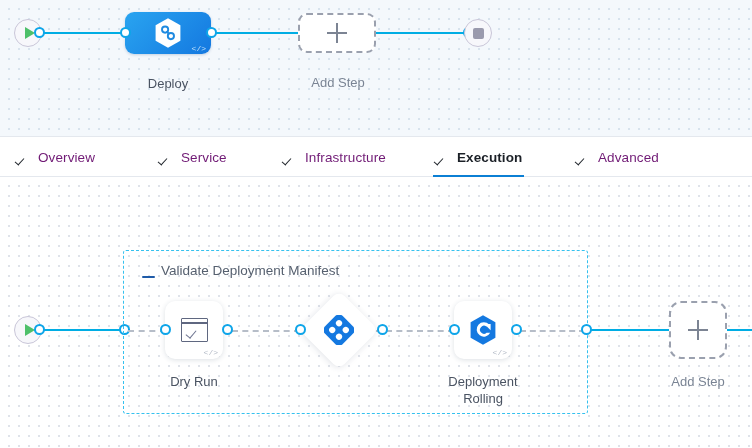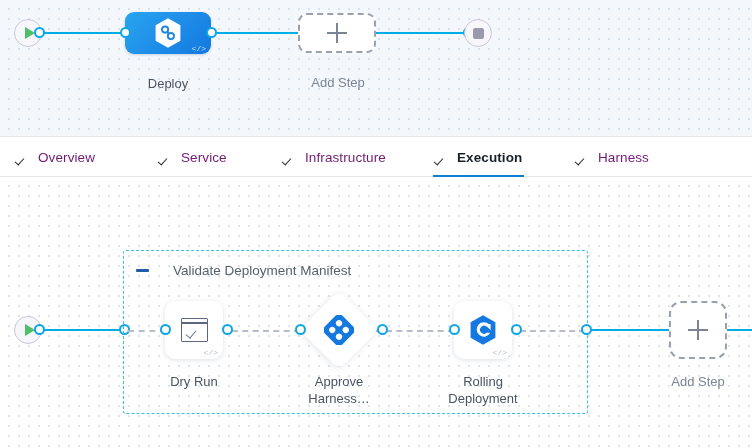--- a/index.html
+++ b/index.html
@@ -101,21 +101,21 @@
   }
   .plus:before{left:9px;top:0;width:2px;height:20px;}
   .plus:after{top:9px;left:0;height:2px;width:20px;}
 
   
   .stepgroup{
     position:absolute;border:1.5px dashed #35c1ef;border-radius:3px;
     background:rgba(255,255,255,0);box-sizing:border-box;
   }
   .sg-head{
-    position:absolute;left:12px;top:12px;display:flex;align-items:center;gap:24px;
+    position:absolute;left:18px;top:12px;display:flex;align-items:flex-end;gap:6px;
   }
   .sg-minus{width:13px;height:2.5px;background:#1f5ba8;border-radius:1px;flex:none;}
   .sg-title{font-size:13.5px;color:#56606f;white-space:nowrap;}
 
   
   .step{
     position:absolute;width:58px;height:58px;border-radius:10px;background:#ffffff;
     box-shadow:0 1px 5px rgba(40,60,90,.16);
     display:flex;align-items:center;justify-content:center;cursor:pointer;
   }
@@ -199,21 +199,21 @@
       <span class="lbl">Infrastructure</span>
 
     </div>
     <div class="tab active" style="left:433px;">
       <span class="tick"></span>
       <span class="lbl">Execution</span>
       <span class="underline"></span>
     </div>
     <div class="tab" style="left:574px;">
       <span class="tick"></span>
-      <span class="lbl">Harness</span>
+      <span class="lbl">Advanced</span>
 
     </div>
   </div>
 
   <div class="canvas canvas-steps">
 
     <div class="term" style="left:14px;top:139px;">
       <div class="play"></div>
     </div>
     <div class="line" style="left:34px;top:152px;width:96px;"></div>
@@ -247,38 +247,34 @@
           <g transform="rotate(45 15 15)">
             <rect x="2.5" y="2.5" width="25" height="25" rx="5" fill="#1478e0"></rect>
             <circle cx="10.2" cy="10.2" r="3.1" fill="#ffffff"></circle>
             <circle cx="19.8" cy="10.2" r="3.1" fill="#ffffff"></circle>
             <circle cx="10.2" cy="19.8" r="3.1" fill="#ffffff"></circle>
             <circle cx="19.8" cy="19.8" r="3.1" fill="#ffffff"></circle>
           </g>
         </svg>
       </span>
     </div>
-    <div class="nodelabel" style="left:269px;top:196px;width:140px;">
-      <div>Approve</div>
-      <div>Harness…</div>
-    </div>
 
     <div class="step" style="left:454px;top:124px;">
       <span>
         <svg width="30" height="32" viewBox="0 0 30 32">
           <path d="M15 1.2 L27.4 8.3 V23.7 L15 30.8 L2.6 23.7 V8.3 Z" fill="#1478e0"></path>
           <path d="M21.2 10.6 A7.2 7.2 0 1 0 22.2 18.8 L18.6 18.8 A4 4 0 1 1 18.4 12.6 Z" fill="#ffffff"></path>
           <path d="M16.4 10.0 L22.6 10.0 L22.6 16.2 Z" fill="#ffffff"></path>
         </svg>
       </span>
       <span class="code">&lt;/&gt;</span>
     </div>
     <div class="nodelabel" style="left:413px;top:196px;width:140px;">
+      <div>Deployment</div>
       <div>Rolling</div>
-      <div>Deployment</div>
     </div>
 
     <div class="dot" style="left:160px;top:147px;"></div>
     <div class="dot" style="left:222px;top:147px;"></div>
     <div class="dot" style="left:295px;top:147px;"></div>
     <div class="dot" style="left:377px;top:147px;"></div>
     <div class="dot" style="left:449px;top:147px;"></div>
     <div class="dot" style="left:511px;top:147px;"></div>
     <div class="dot" style="left:581px;top:147px;"></div>
 

